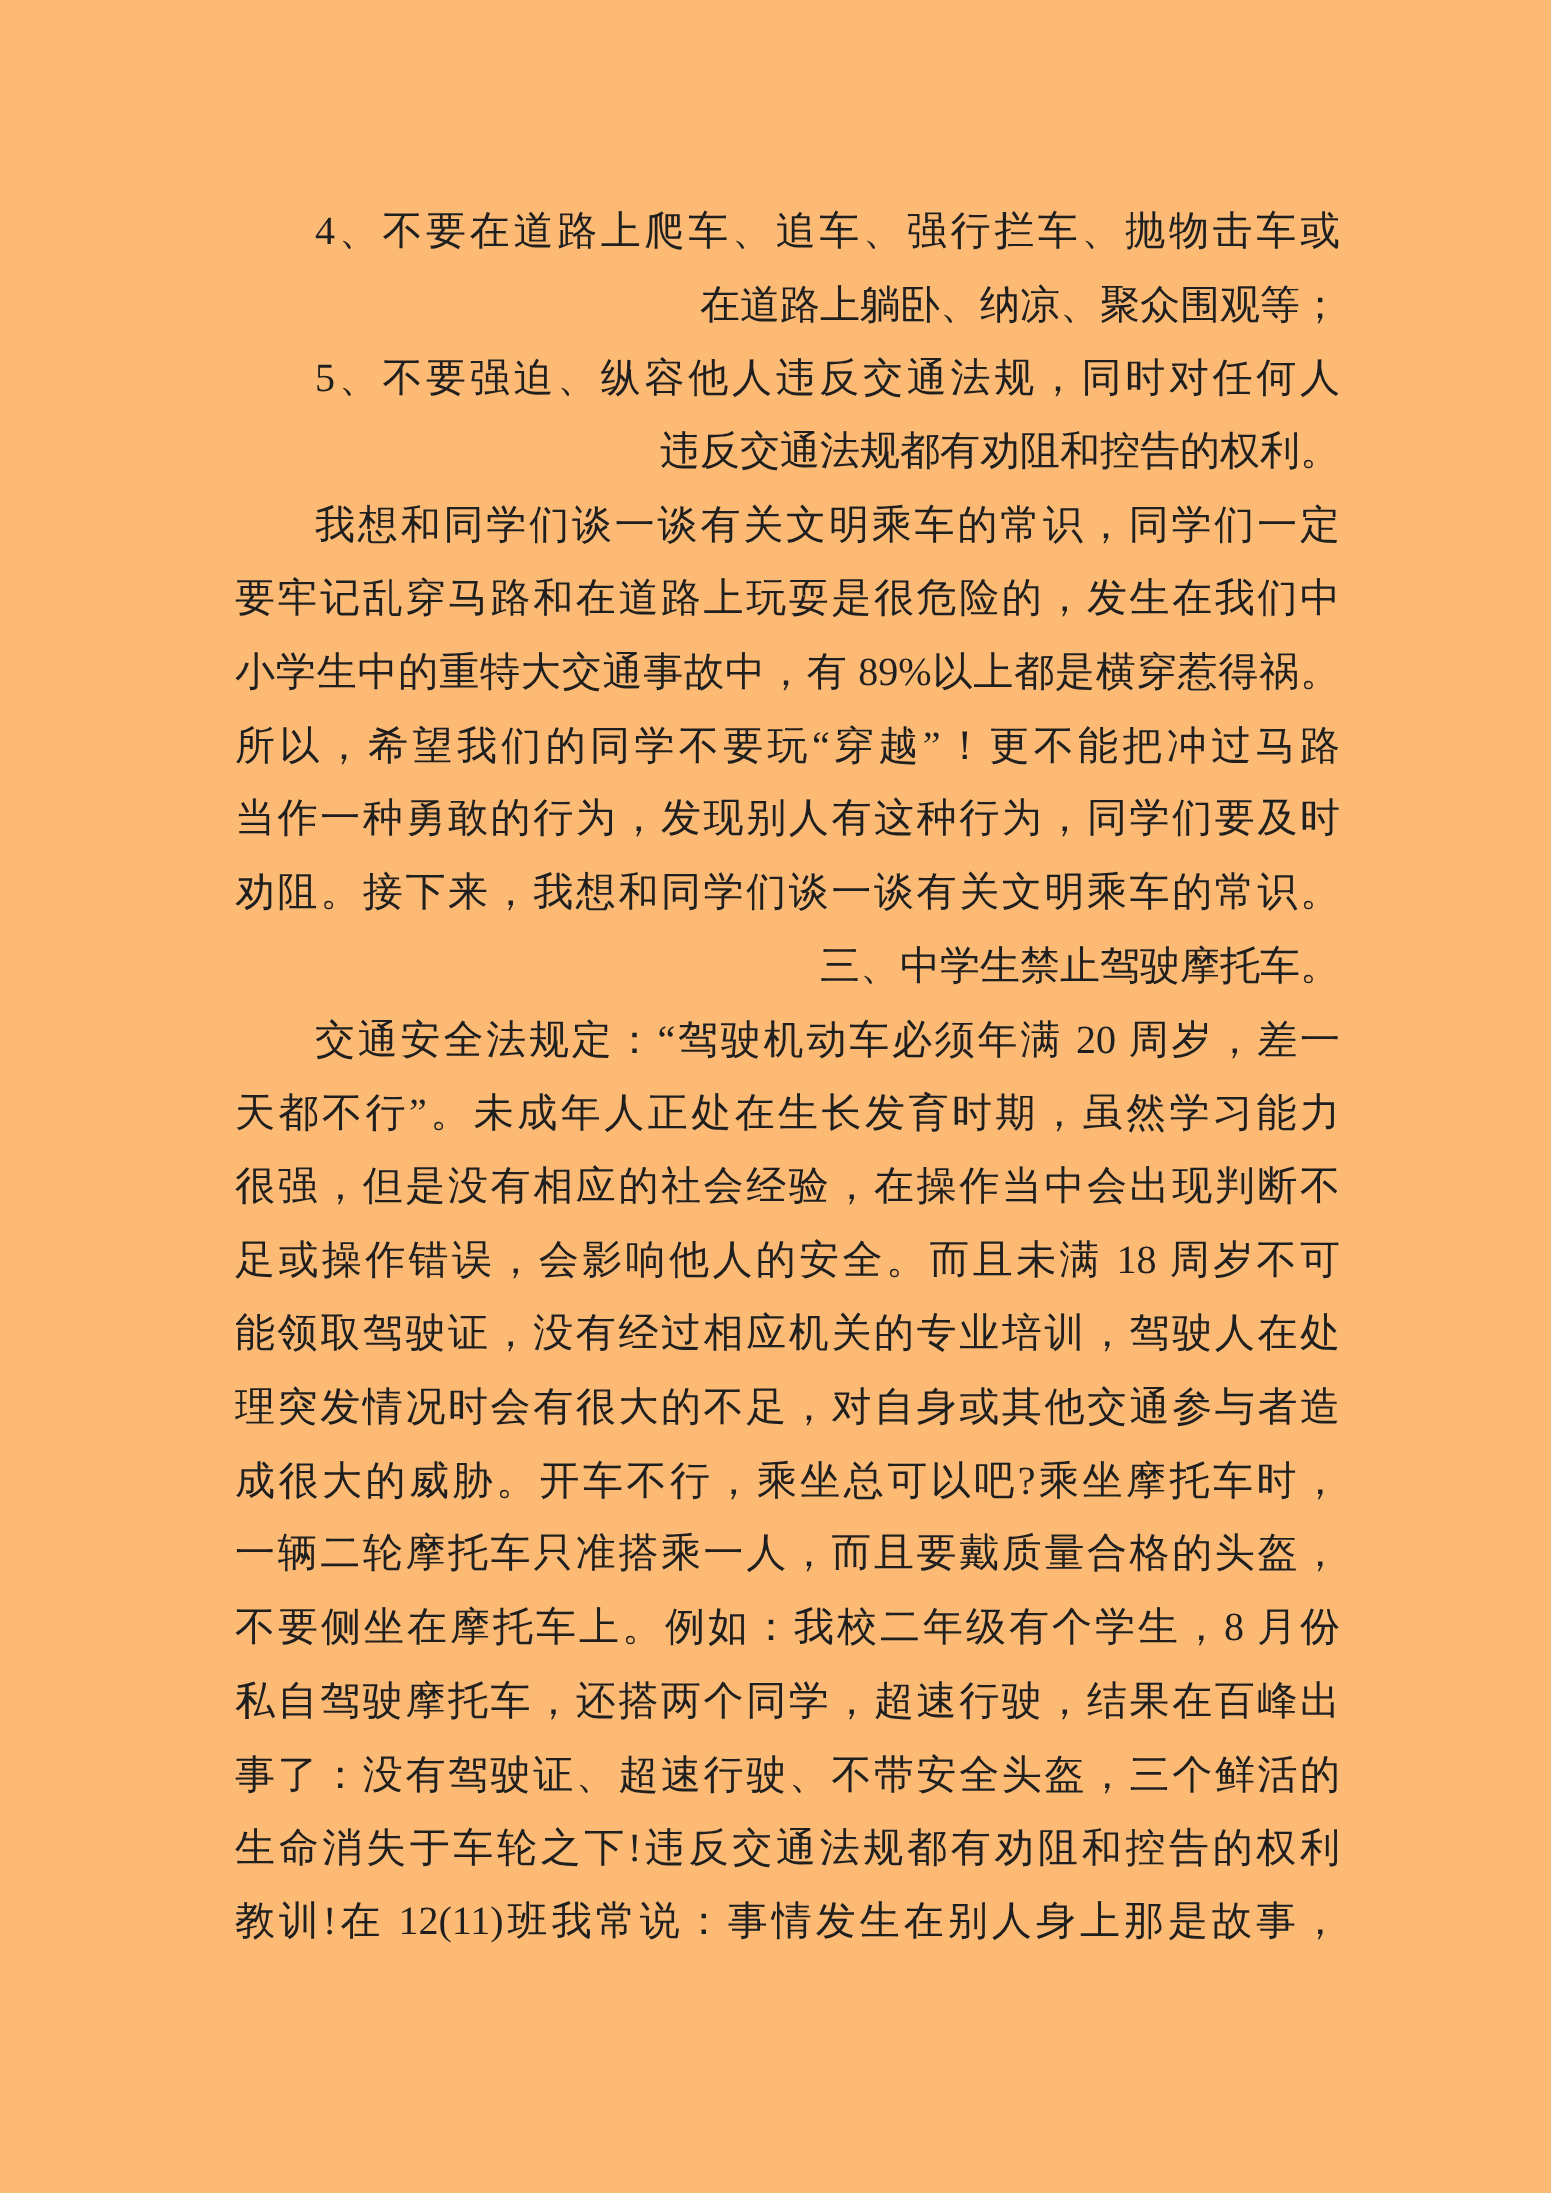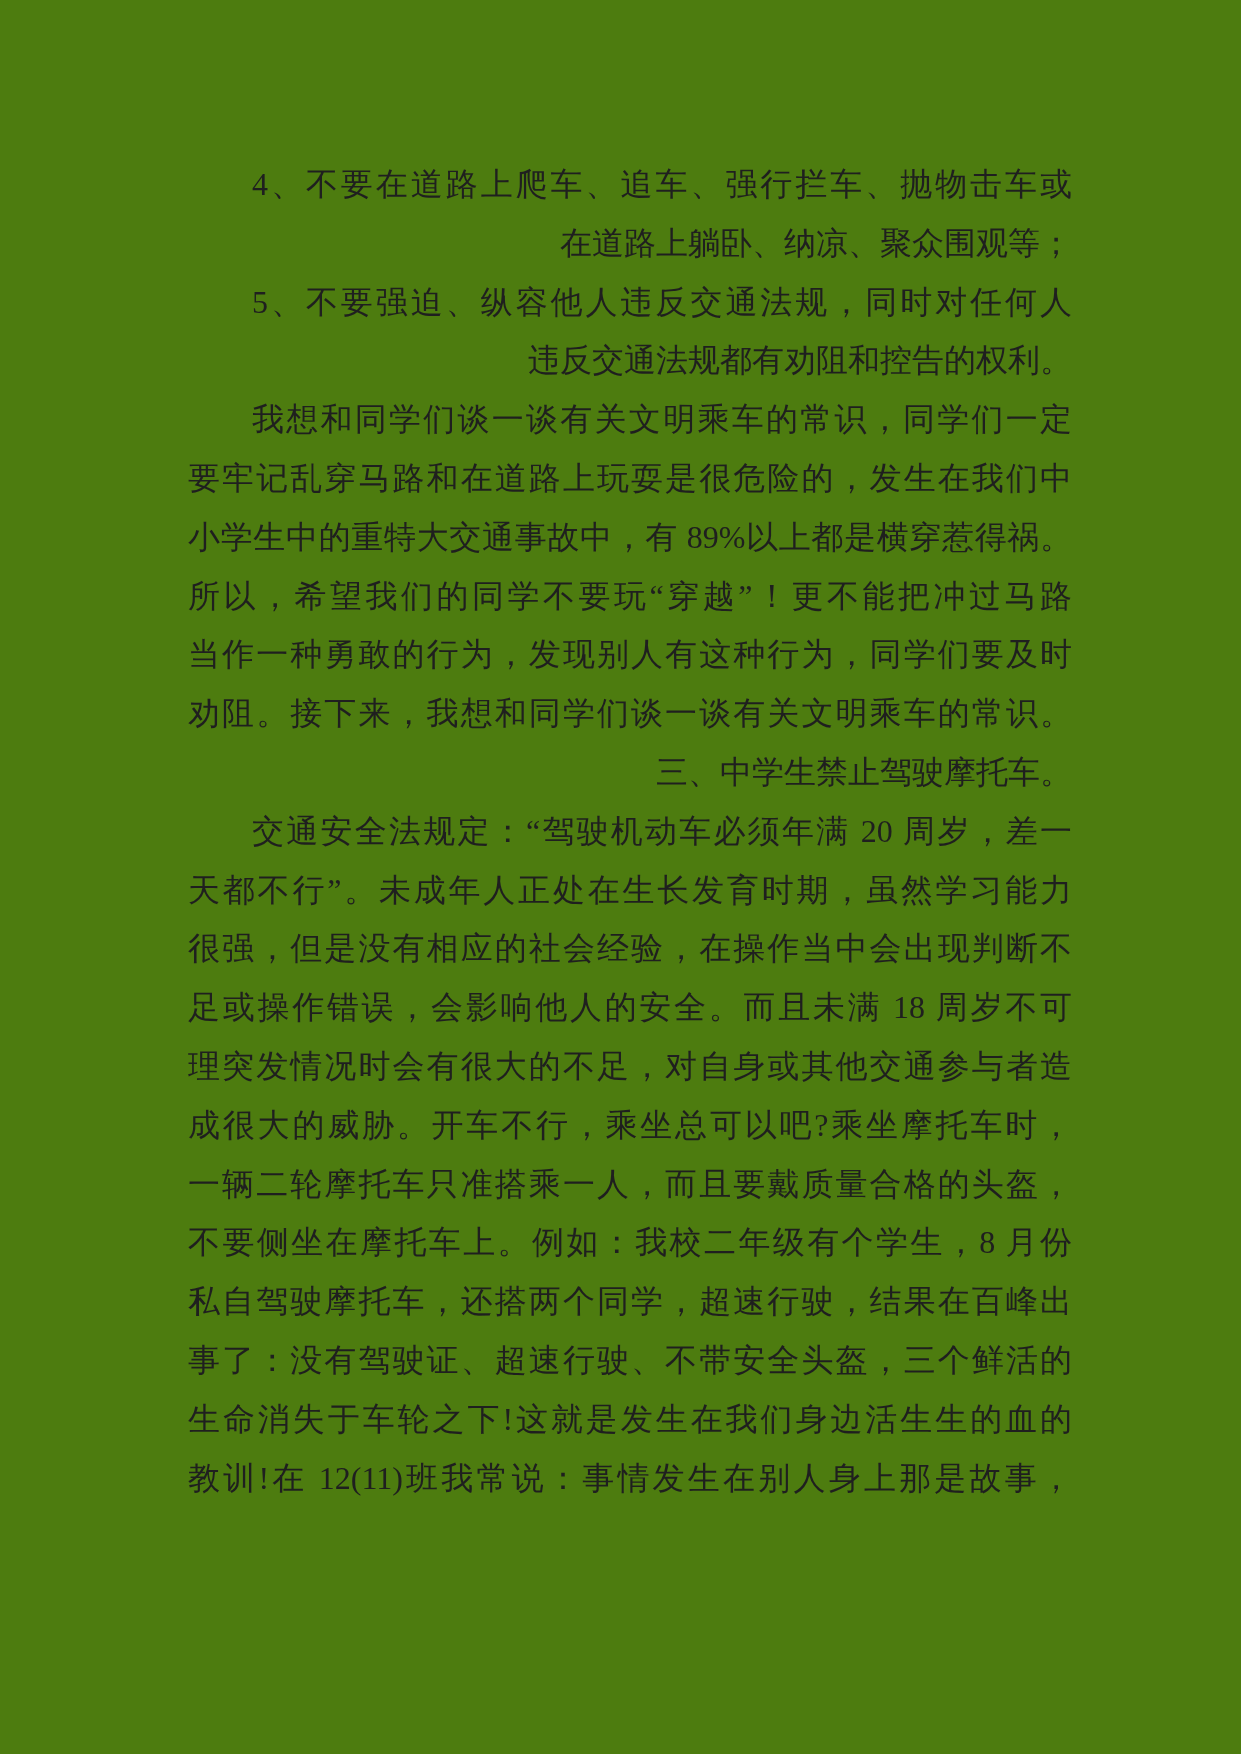--- a/index.html
+++ b/index.html
@@ -11,21 +11,21 @@
     height: 1754px;
     background: #ffffff;
     position: relative;
     overflow: hidden;
   }
   .page {
     position: absolute;
     left: 0; top: 0;
     width: 1241px;
     height: 1754px;
-    background: #4d7c0f;
+    background: #fdba74;
   }
   .doc-body {
     position: absolute;
     left: 188px;
     top: 155px;
     width: 884px;
     font-family: "Liberation Serif", serif;
     font-size: 32px;
     color: #1f1f1f;
     font-weight: 400;
@@ -59,22 +59,23 @@
     <div class="ln jst">要牢记乱穿马路和在道路上玩耍是很危险的，发生在我们中</div>
     <div class="ln jst">小学生中的重特大交通事故中，有 89%以上都是横穿惹得祸。</div>
     <div class="ln jst">所以，希望我们的同学不要玩“穿越”！更不能把冲过马路</div>
     <div class="ln jst">当作一种勇敢的行为，发现别人有这种行为，同学们要及时</div>
     <div class="ln jst">劝阻。接下来，我想和同学们谈一谈有关文明乘车的常识。</div>
     <div class="ln ind">三、中学生禁止驾驶摩托车。</div>
     <div class="ln ind jst">交通安全法规定：“驾驶机动车必须年满 20 周岁，差一</div>
     <div class="ln jst">天都不行”。未成年人正处在生长发育时期，虽然学习能力</div>
     <div class="ln jst">很强，但是没有相应的社会经验，在操作当中会出现判断不</div>
     <div class="ln jst">足或操作错误，会影响他人的安全。而且未满 18 周岁不可</div>
+    <div class="ln jst">能领取驾驶证，没有经过相应机关的专业培训，驾驶人在处</div>
     <div class="ln jst">理突发情况时会有很大的不足，对自身或其他交通参与者造</div>
     <div class="ln jst">成很大的威胁。开车不行，乘坐总可以吧?乘坐摩托车时，</div>
     <div class="ln jst">一辆二轮摩托车只准搭乘一人，而且要戴质量合格的头盔，</div>
     <div class="ln jst">不要侧坐在摩托车上。例如：我校二年级有个学生，8 月份</div>
     <div class="ln jst">私自驾驶摩托车，还搭两个同学，超速行驶，结果在百峰出</div>
     <div class="ln jst">事了：没有驾驶证、超速行驶、不带安全头盔，三个鲜活的</div>
-    <div class="ln jst">生命消失于车轮之下!这就是发生在我们身边活生生的血的</div>
+    <div class="ln jst">生命消失于车轮之下!违反交通法规都有劝阻和控告的权利</div>
     <div class="ln jst">教训!在 12(11)班我常说：事情发生在别人身上那是故事，</div>
   </div>
 </div>
 
 </body></html>

